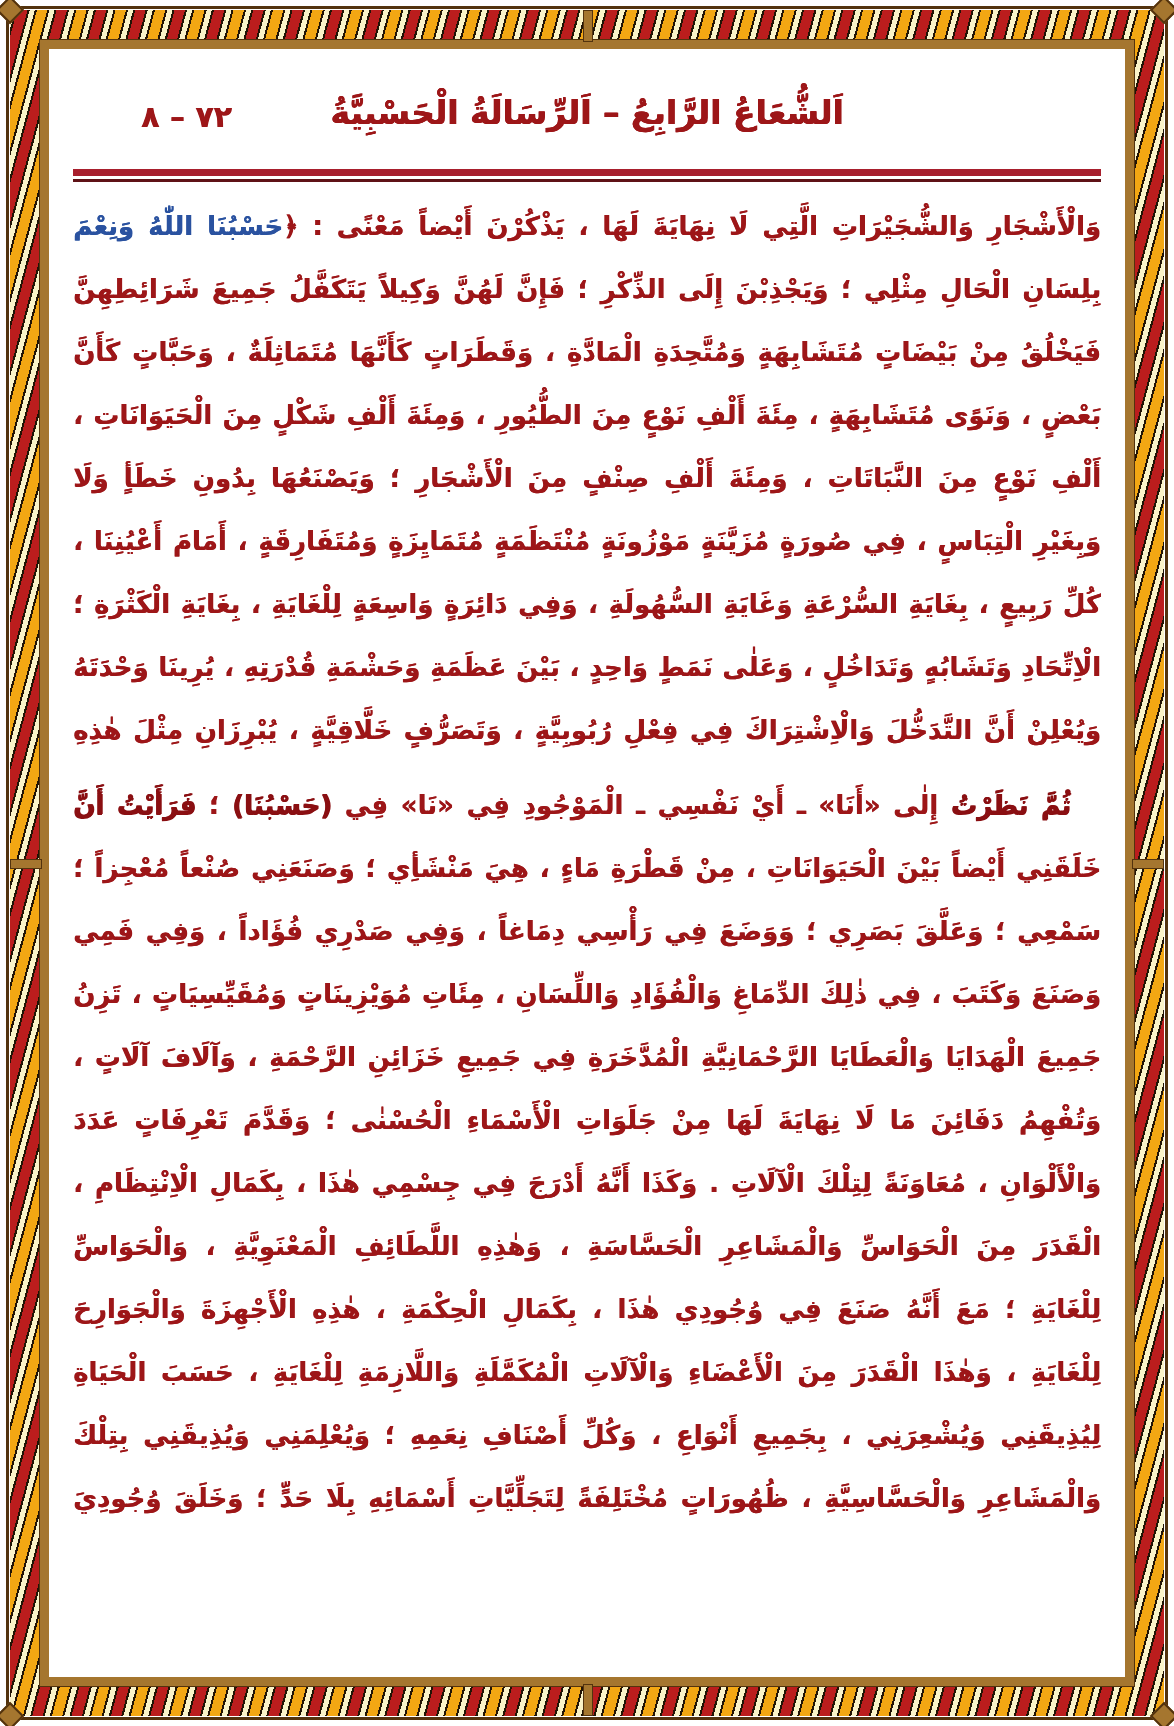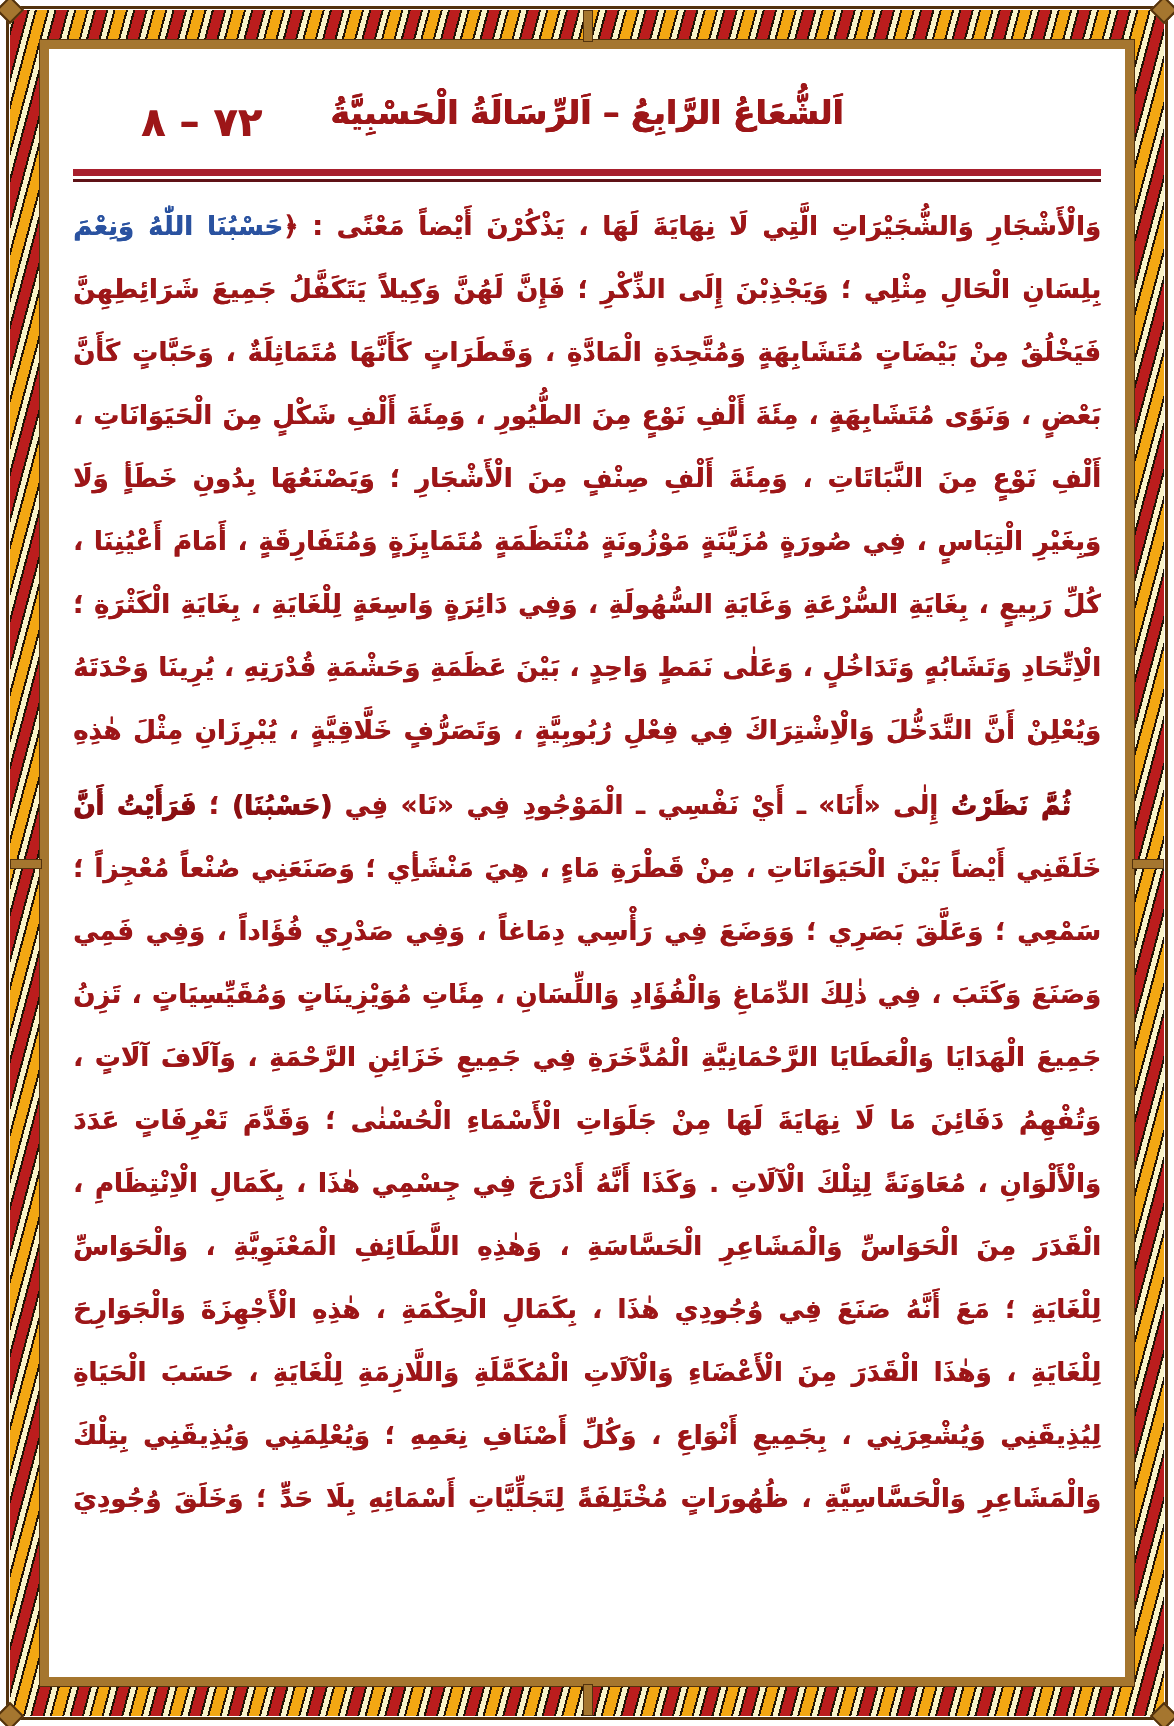--- a/index.html
+++ b/index.html
@@ -68,21 +68,21 @@
     margin-top:18px;
     height:62px;
   }
   .page-title{
     font-size:33px;font-weight:bold;color:#9d1618;
     text-shadow:0.6px 0 currentColor,0 0.4px currentColor;
     letter-spacing:0.5px;
   }
   .page-number{
     position:absolute;top:6px;left:68px;
-    font-size:40px;font-weight:bold;color:#9d1618;
+    font-size:30px;font-weight:bold;color:#9d1618;
     text-shadow:0.5px 0 currentColor;
     direction:rtl;
   }
   .rules{margin-top:14px;}
   .rule-thick{height:7px;background:#a81f2d;}
   .rule-thin{height:3px;background:#5f1216;margin-top:3px;}
   .body-text{
     margin-top:13px;
     font-size:26px;font-weight:bold;
     line-height:63px;

